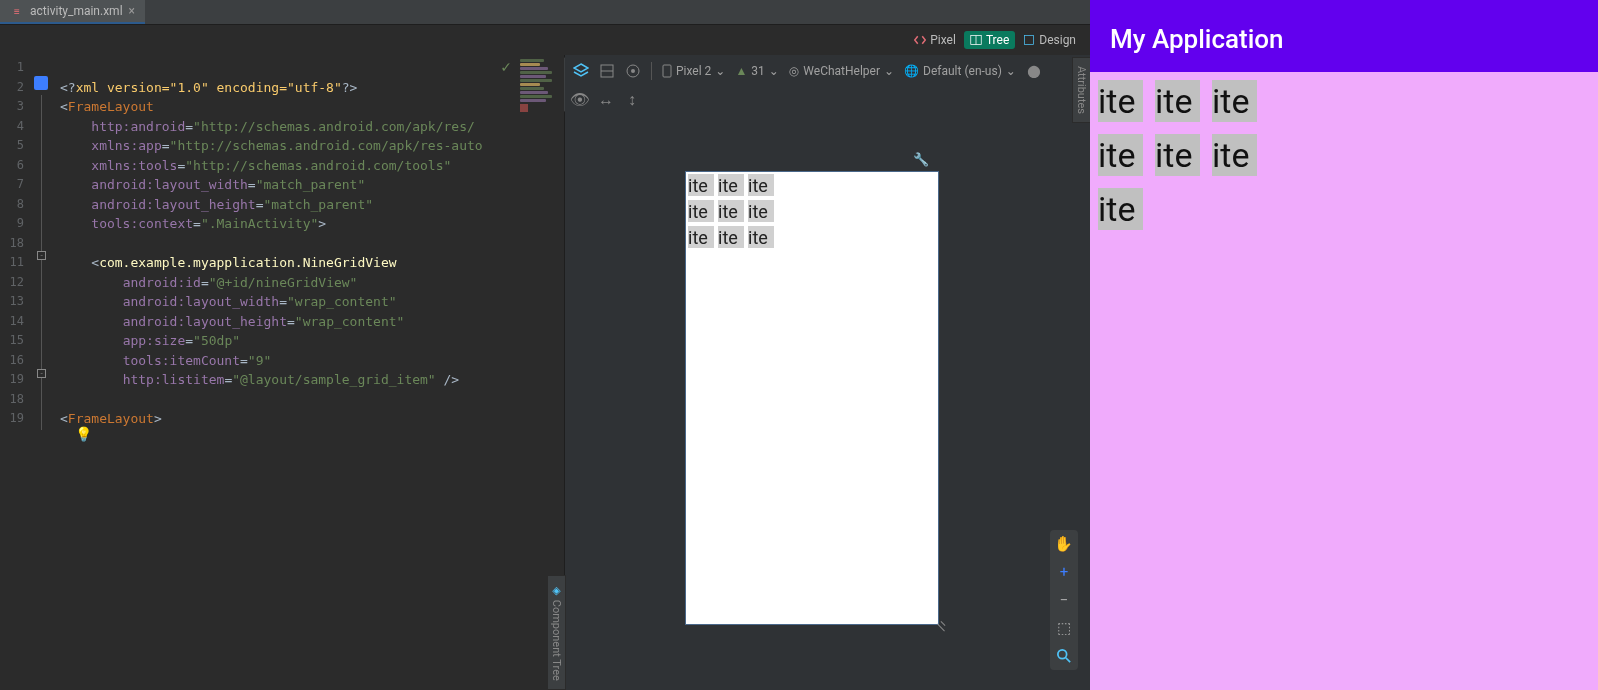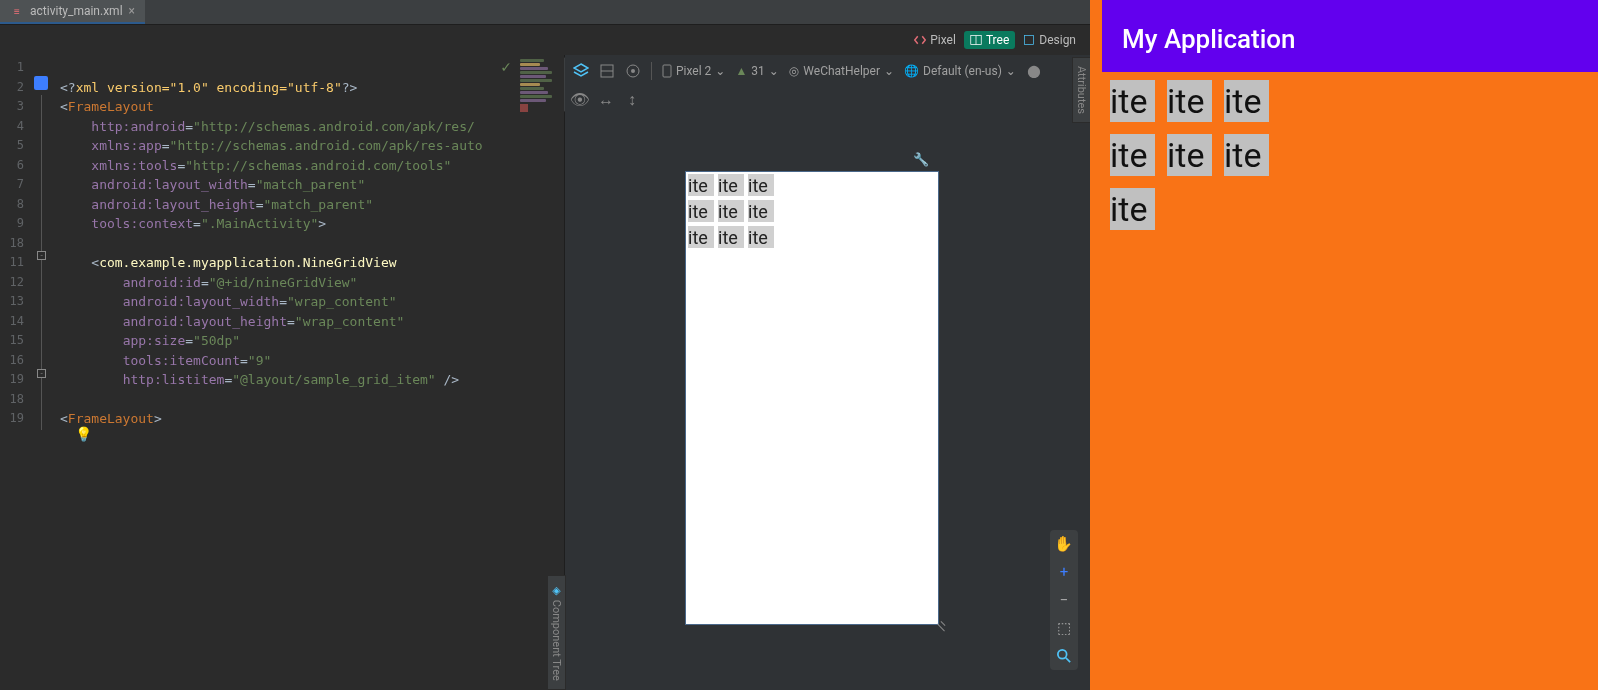--- a/index.html
+++ b/index.html
@@ -314,24 +314,23 @@
 
 .attr-tab-wrap {
   position: absolute;
   right: 0;
   top: 2px;
   width: 18px;
 }
 
 .emulator-panel {
   flex: 1;
-  background: #f97316;
+  background: #f0abfc;
   display: flex;
   flex-direction: column;
-  padding-left: 12px;
 }
 .emu-status {
   height: 5px;
   background: #6200ee;
 }
 .emu-appbar {
   height: 67px;
   background: #6200ee;
   display: flex;
   align-items: center;

